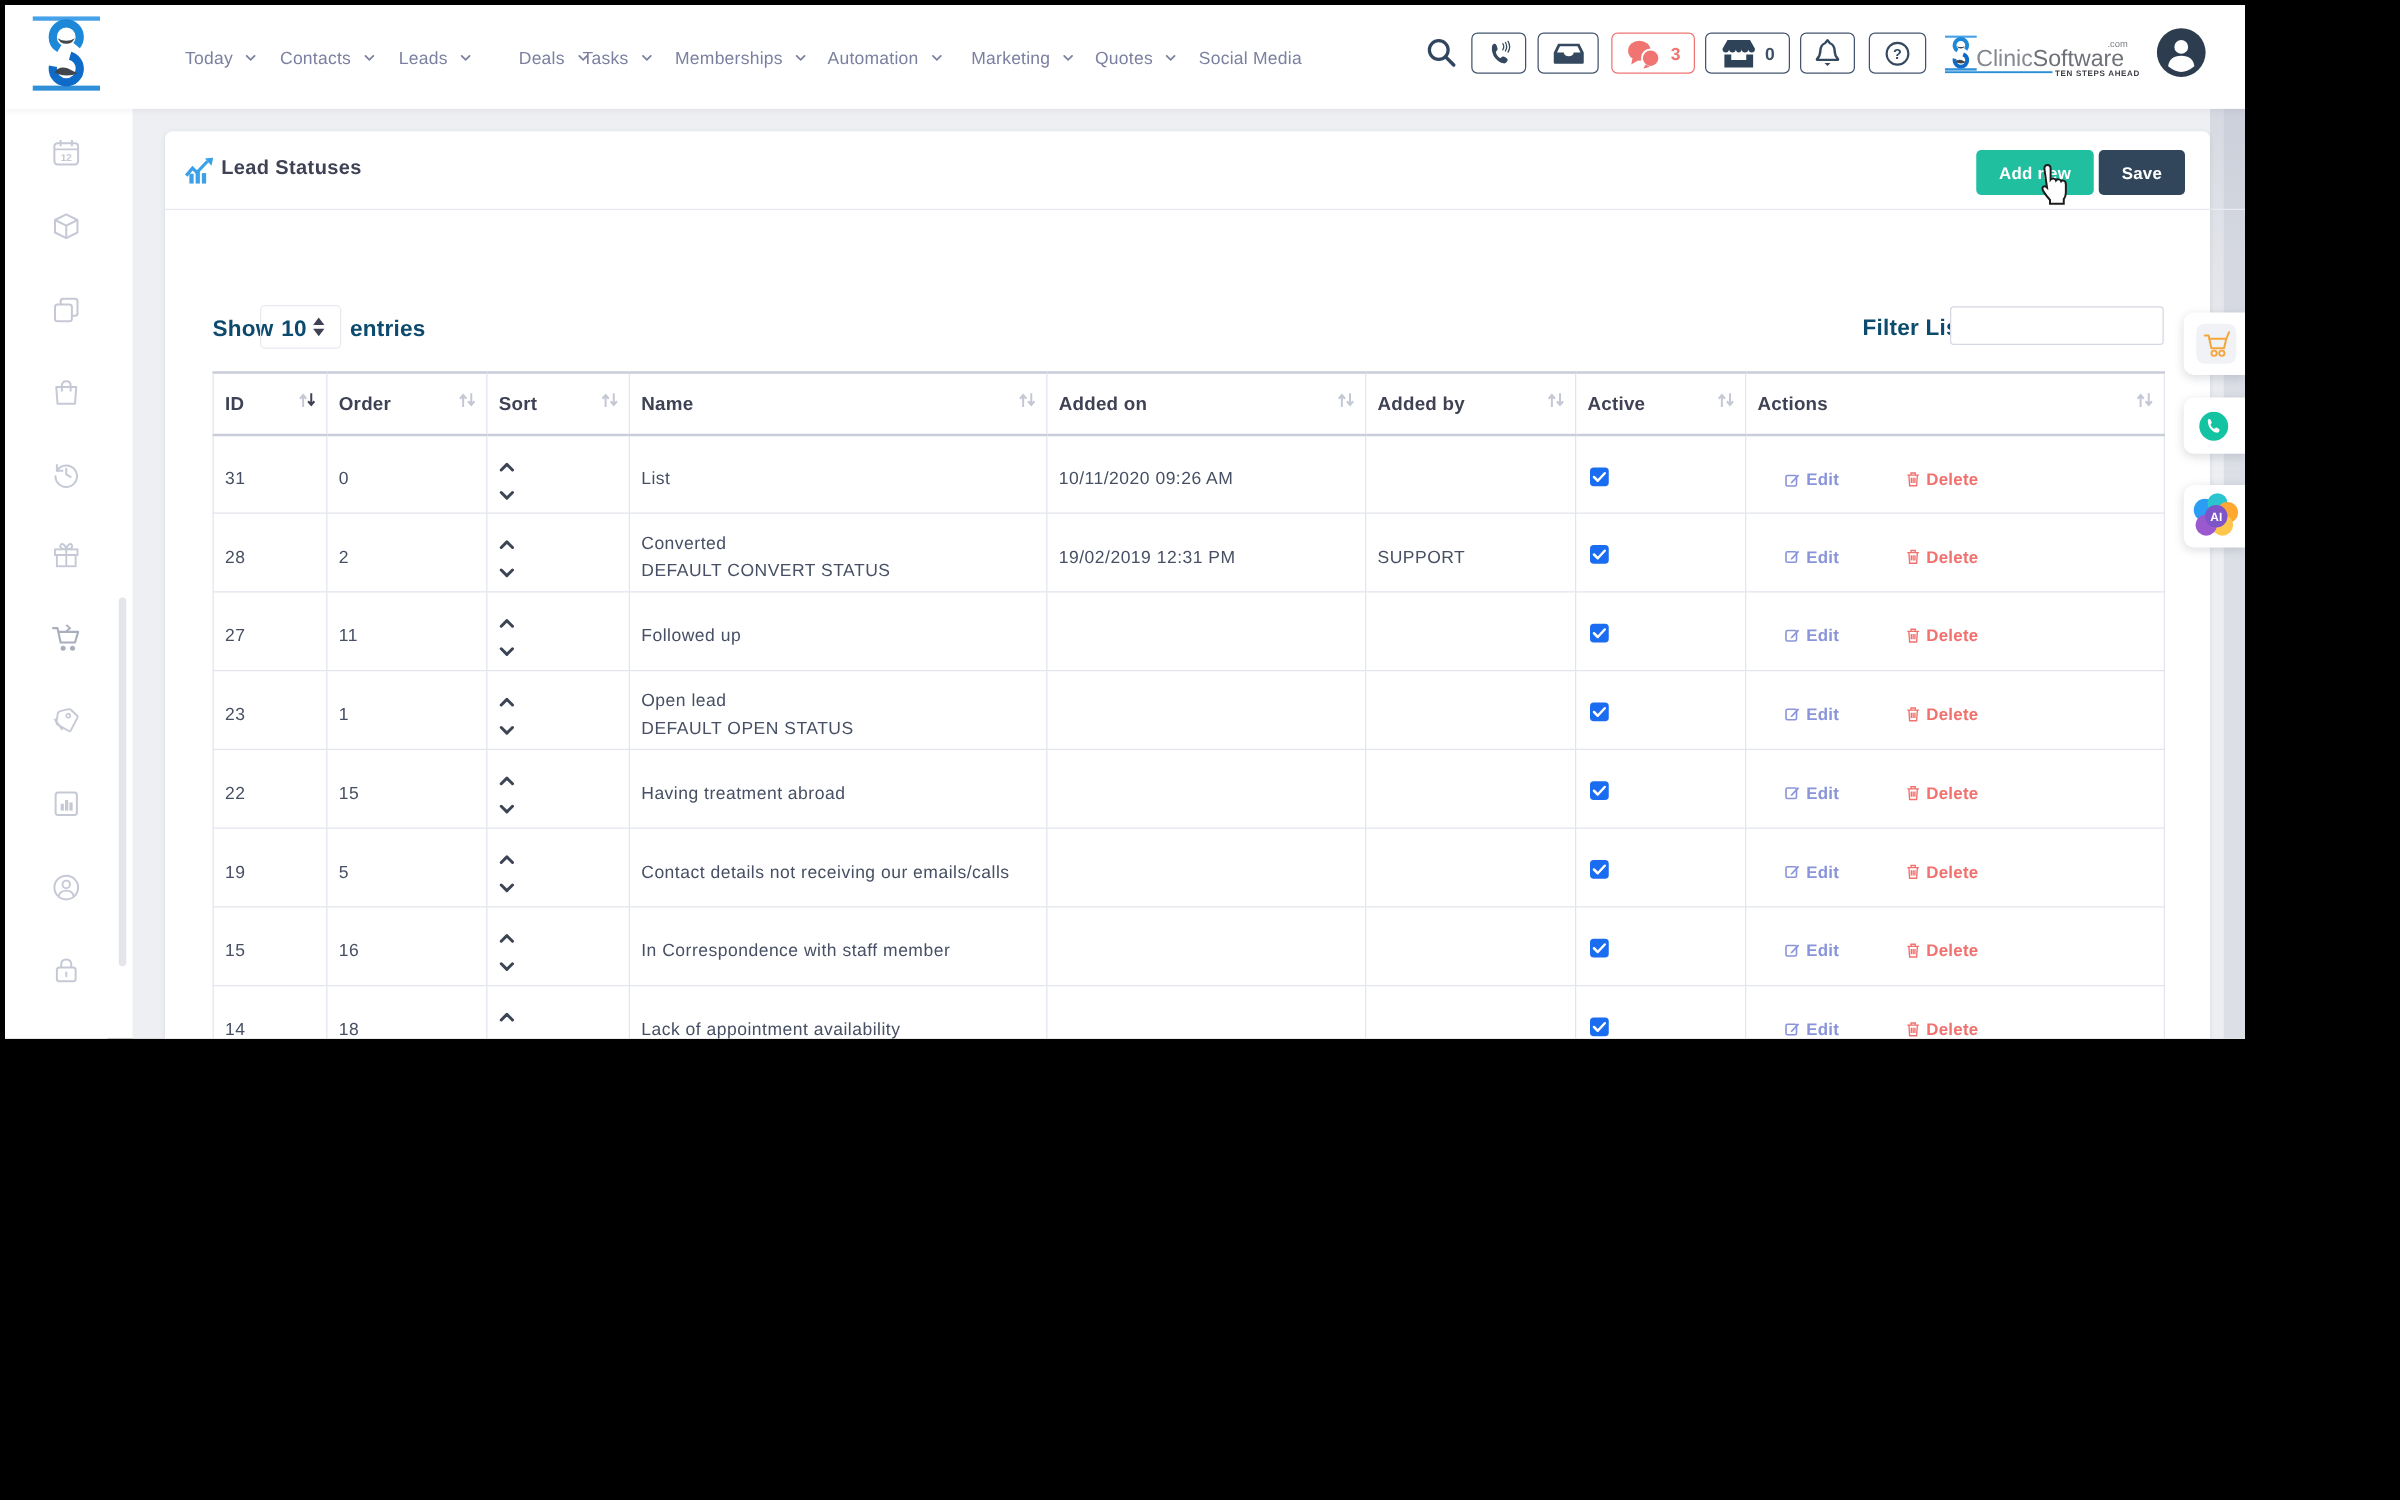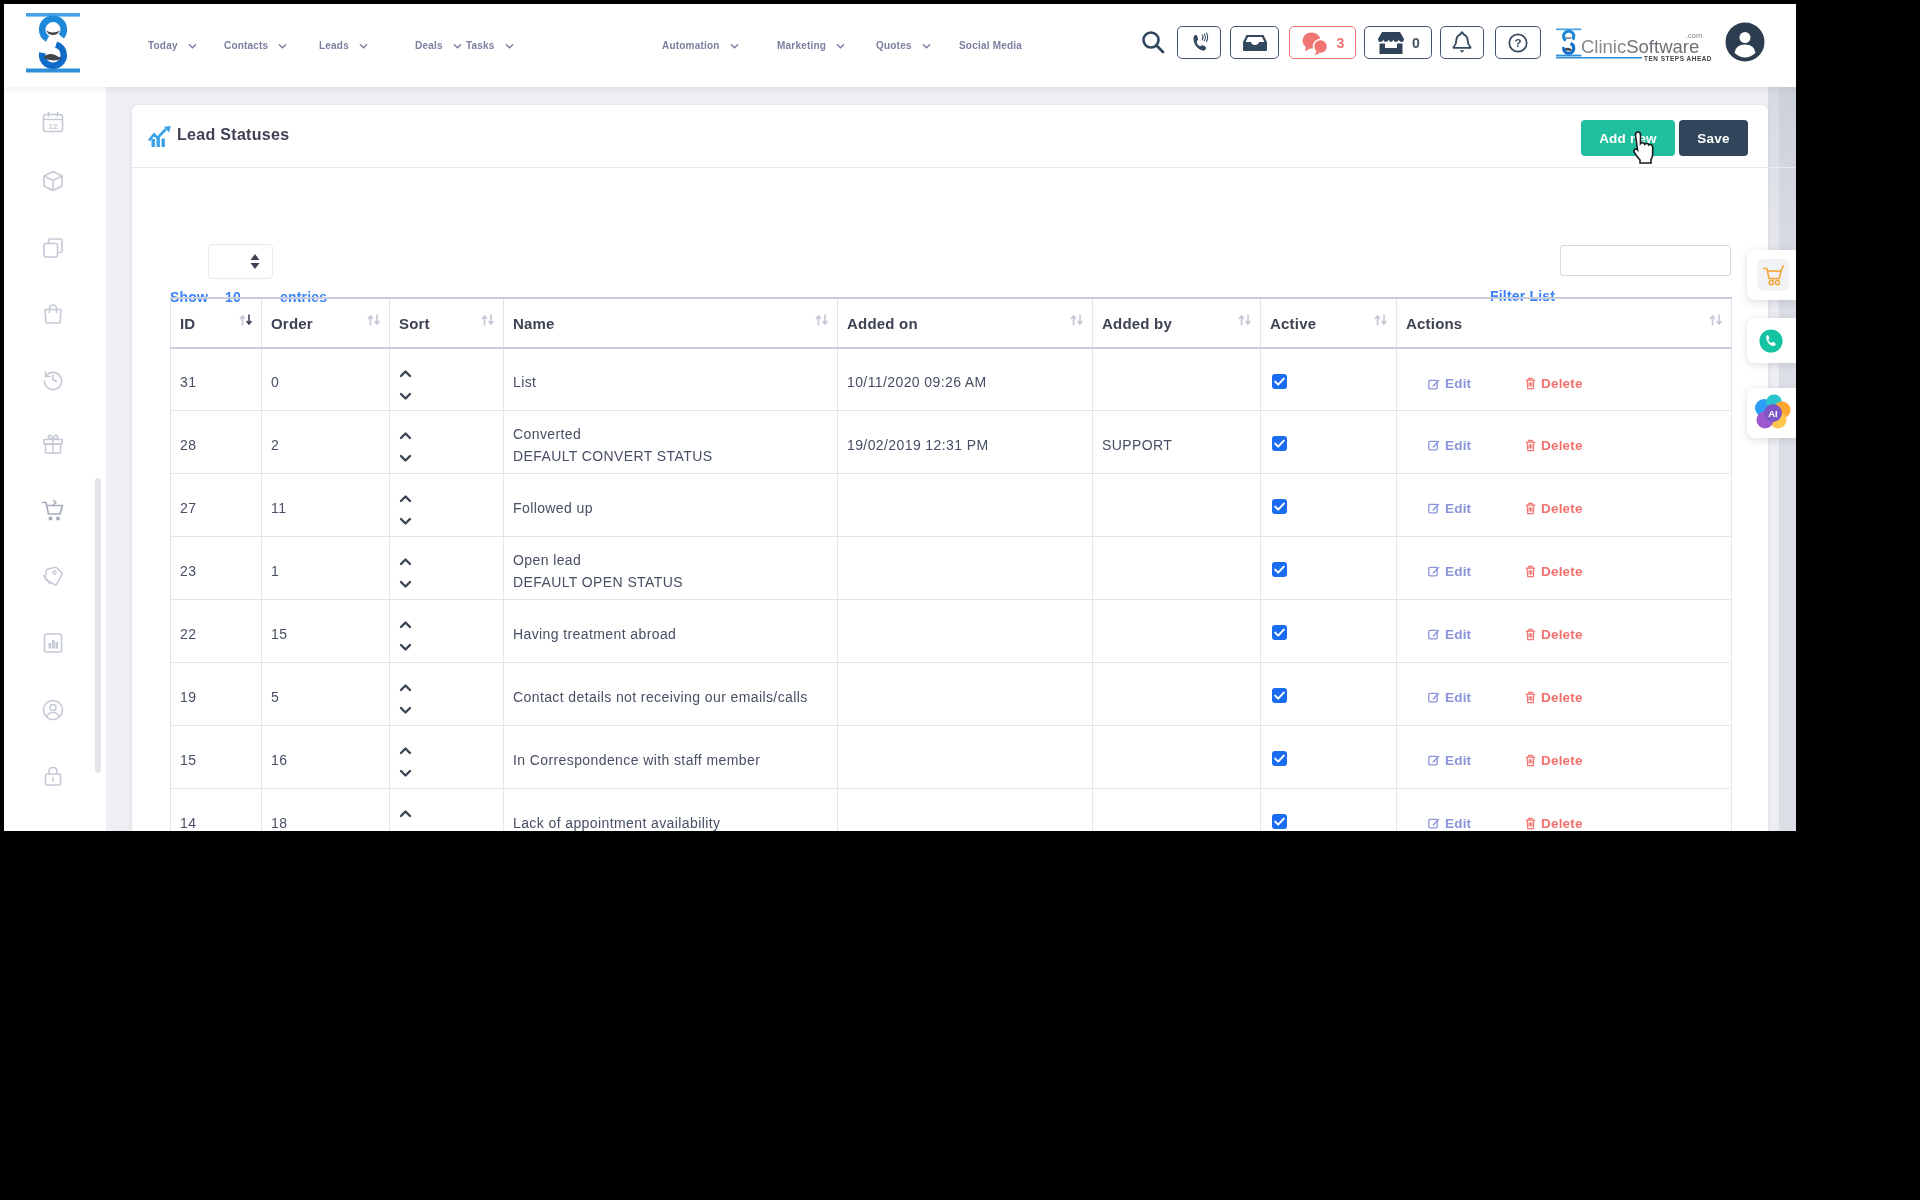--- a/index.html
+++ b/index.html
@@ -1,42 +1,42 @@
 <!DOCTYPE html>
 <html><head>
 <meta charset="utf-8">
 <style>
   html,body{margin:0;padding:0;}
   body{width:1920px;height:1200px;background:#000;font-family:"Liberation Sans",sans-serif;position:relative;overflow:hidden;}
   .app{position:absolute;left:4px;top:4px;width:1792px;height:827px;background:#fff;overflow:hidden;}
   .abs{position:absolute;}
   
   .topbar{position:absolute;left:0;top:0;width:1792px;height:83px;background:#fff;box-shadow:0 2px 6px rgba(60,70,90,.08);z-index:20;}
-  .nav-item{position:absolute;top:0;height:83px;display:flex;align-items:center;gap:10px;font-size:10px;font-weight:700;color:#7b7fa0;letter-spacing:.2px;}
+  .nav-item{position:absolute;top:0;height:83px;display:flex;align-items:center;gap:10px;font-size:14px;font-weight:400;color:#7b7fa0;letter-spacing:.2px;}
   .chev{width:9px;height:9px;flex:0 0 auto;margin-top:2px;}
   
   .hbox{position:absolute;top:22px;height:33px;border:1.6px solid #42556d;border-radius:5px;background:#fff;display:flex;align-items:center;justify-content:center;box-sizing:border-box;gap:6px;}
   .hbox.red{border-color:#ef7472;}
   .hnum{font-size:14px;font-weight:700;color:#3e5066;}
   
   .sidebar{position:absolute;left:0;top:83px;width:82px;height:744px;background:#fff;z-index:10;}
   .sideicon{position:absolute;left:37px;}
   .sthumb{position:absolute;left:91px;top:391px;width:6px;height:295px;background:#e3e5eb;border-radius:3px;}
   
   .content{position:absolute;left:102px;top:83px;width:1690px;height:744px;background:#edeff3;}
   .rstrip{position:absolute;left:1764px;top:83px;width:28px;height:744px;background:linear-gradient(to bottom,#d6d9e1 0,#e2e4ea 120px,#eceef2 260px,#eceef2 100%);}
   .rstrip2{position:absolute;left:1775px;top:83px;width:17px;height:744px;background:linear-gradient(to bottom,#ccd0da 0,#d5d8e1 120px,#dcdfe6 260px,#dcdfe6 100%);}
     .card{position:absolute;left:128px;top:101px;width:1636px;height:726px;background:#fff;border-radius:6px 6px 0 0;box-shadow:0 1px 4px rgba(60,70,90,.10);}
   .chead{position:absolute;left:0;top:0;width:100%;height:62px;border-bottom:1px solid #e9e9f2;padding-left:30px;}
   .ctitle{position:absolute;left:45px;top:21px;font-size:16px;font-weight:700;color:#3f4254;letter-spacing:.3px;}
   .btn{position:absolute;top:15px;height:36px;border-radius:4px;color:#fff;font-size:13.5px;font-weight:700;display:flex;align-items:center;justify-content:center;letter-spacing:.2px;}
   .btn.add{left:1449px;width:94px;background:#1fbf9f;}
   .btn.save{left:1547px;width:69px;background:#32465b;}
   
-  .lbl{position:absolute;font-size:14px;font-weight:600;color:#3b82f6;letter-spacing:.2px;margin-top:36px;}
+  .lbl{position:absolute;font-size:18px;font-weight:600;color:#0c4a6e;letter-spacing:.2px;}
   .selbox{position:absolute;left:76px;top:139px;width:65px;height:35px;border:1.5px solid #e8eaf0;border-radius:4px;box-sizing:border-box;}
   .filterbox{position:absolute;left:1428px;top:140px;width:171px;height:31px;border:1px solid #d4d8e2;border-radius:3px;box-sizing:border-box;background:#fff;}
   
   table.dt{position:absolute;left:38px;top:192px;width:1561px;border-collapse:collapse;table-layout:fixed;}
   table.dt th{border:1px solid #e2e5ee;border-top:2px solid #c9cdd9;border-bottom:2px solid #c9cdd9;height:46px;text-align:left;vertical-align:middle;padding:0 16px 0 9px;font-size:15px;font-weight:700;color:#3f4254;letter-spacing:.2px;position:relative;}
   table.dt td{border:1px solid #e2e5ee;height:63px;vertical-align:middle;padding:6px 0 0 9px;font-size:14px;font-weight:500;color:#464f63;letter-spacing:.4px;position:relative;box-sizing:border-box;}
   table.dt thead tr{height:50px;} table.dt tbody tr:first-child td{height:62px;}
   .sorticon{position:absolute;right:7px;top:14px;width:16px;height:14px;}
   .cbx{position:absolute;left:11px;top:25px;width:15px;height:15px;background:#1a6cf0;border-radius:3px;}
   .alink{position:absolute;top:27px;font-size:13.5px;font-weight:600;display:flex;align-items:center;gap:5px;letter-spacing:.2px;}
@@ -72,20 +72,24 @@
         </svg></div>
     <div class="nav-item" style="left:315px">Leads
       <svg class="chev" viewBox="0 0 10 10">
           <path d="M1.5 3 L5 6.5 L8.5 3" stroke="#7b7fa0" stroke-width="1.6" fill="none" stroke-linecap="round"></path>
         </svg></div>
     <div class="nav-item" style="left:411px">Deals
       <svg class="chev" viewBox="0 0 10 10">
           <path d="M1.5 3 L5 6.5 L8.5 3" stroke="#7b7fa0" stroke-width="1.6" fill="none" stroke-linecap="round"></path>
         </svg></div>
     <div class="nav-item" style="left:462px">Tasks
+      <svg class="chev" viewBox="0 0 10 10">
+          <path d="M1.5 3 L5 6.5 L8.5 3" stroke="#7b7fa0" stroke-width="1.6" fill="none" stroke-linecap="round"></path>
+        </svg></div>
+    <div class="nav-item" style="left:536px">Memberships
       <svg class="chev" viewBox="0 0 10 10">
           <path d="M1.5 3 L5 6.5 L8.5 3" stroke="#7b7fa0" stroke-width="1.6" fill="none" stroke-linecap="round"></path>
         </svg></div>
     <div class="nav-item" style="left:658px">Automation
       <svg class="chev" viewBox="0 0 10 10">
           <path d="M1.5 3 L5 6.5 L8.5 3" stroke="#7b7fa0" stroke-width="1.6" fill="none" stroke-linecap="round"></path>
         </svg></div>
     <div class="nav-item" style="left:773px">Marketing
       <svg class="chev" viewBox="0 0 10 10">
           <path d="M1.5 3 L5 6.5 L8.5 3" stroke="#7b7fa0" stroke-width="1.6" fill="none" stroke-linecap="round"></path>

